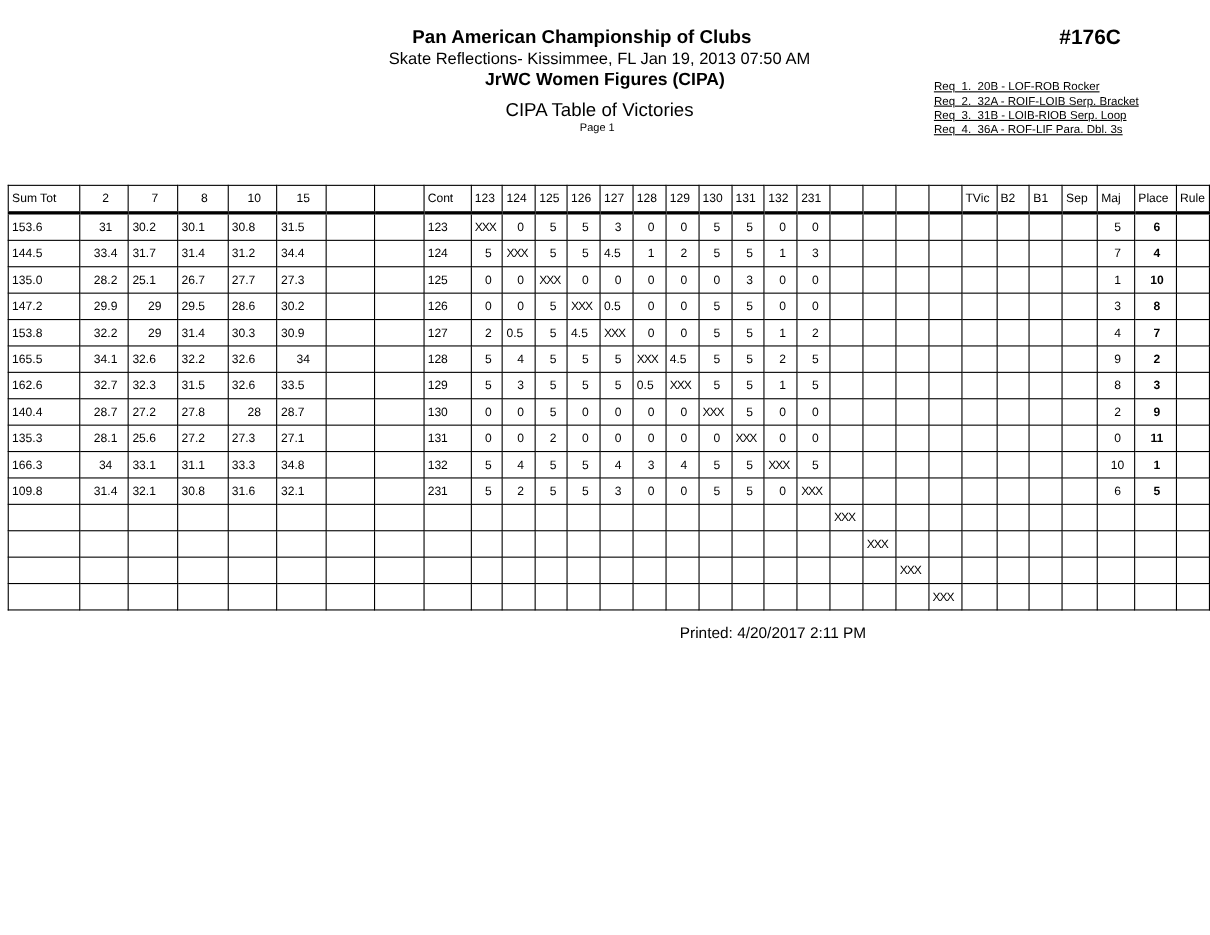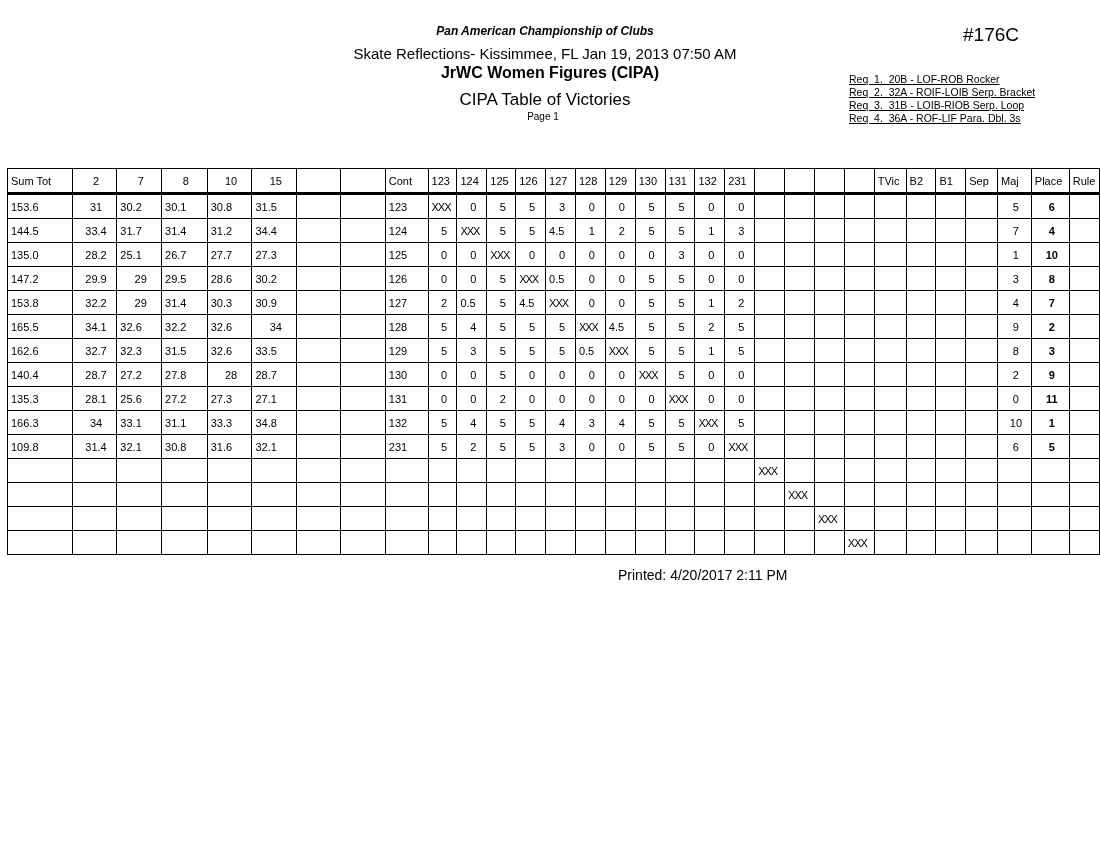--- a/index.html
+++ b/index.html
@@ -1,23 +1,23 @@
 <!DOCTYPE html>
 <html><head>
 <meta charset="utf-8">
 <style>
   html, body { margin:0; padding:0; background:#fff; }
   body { width:1100px; height:850px; position:relative; overflow:hidden; font-family:"Liberation Sans", sans-serif; color:#000; }
   .title { position:absolute; left:0; width:1100px; text-align:center; }
-  .t1 { top:24px; left:330px; width:430px; font-size:12px; font-weight:bold;font-style:italic; }
+  .t1 { top:24px; left:314px; width:430px; font-size:17px; font-weight:bold; }
   .t2 { top:45px; left:330px; width:430px; font-size:15px; }
   .t3 { top:64px; left:330px; width:440px; font-size:16px; font-weight:bold; }
   .t4 { top:90px; left:330px; width:430px; font-size:17px;text-align:center; }
   .t5 { top:111px; left:328px; width:430px; font-size:10px; }
-  .evnum { position:absolute; top:24px; left:963px; font-size:19px; font-weight:normal; }
+  .evnum { position:absolute; top:24px; left:963px; font-size:19px; font-weight:bold; }
   .reqs { position:absolute; top:73px; left:849px; font-size:10.5px; line-height:13px; }
   .req { white-space:pre;text-decoration:underline; }
   table.grid { position:absolute; top:168px; left:7px; border-collapse:collapse; table-layout:fixed; }
   table.grid td { border:1px solid #000; height:23px; padding:0 0 0 3px; font-size:11px; white-space:nowrap; overflow:hidden; vertical-align:middle; }
   table.grid tr.hdr td { border-bottom:3px solid #000;margin-top:48px; }
   td.c { text-align:center; padding-left:0; }
   td.b { font-weight:bold; }
   .xxx { font-size:10px; letter-spacing:-1px; }
   .printed { position:absolute; top:567px; left:618px; font-size:14px; }
 </style>

